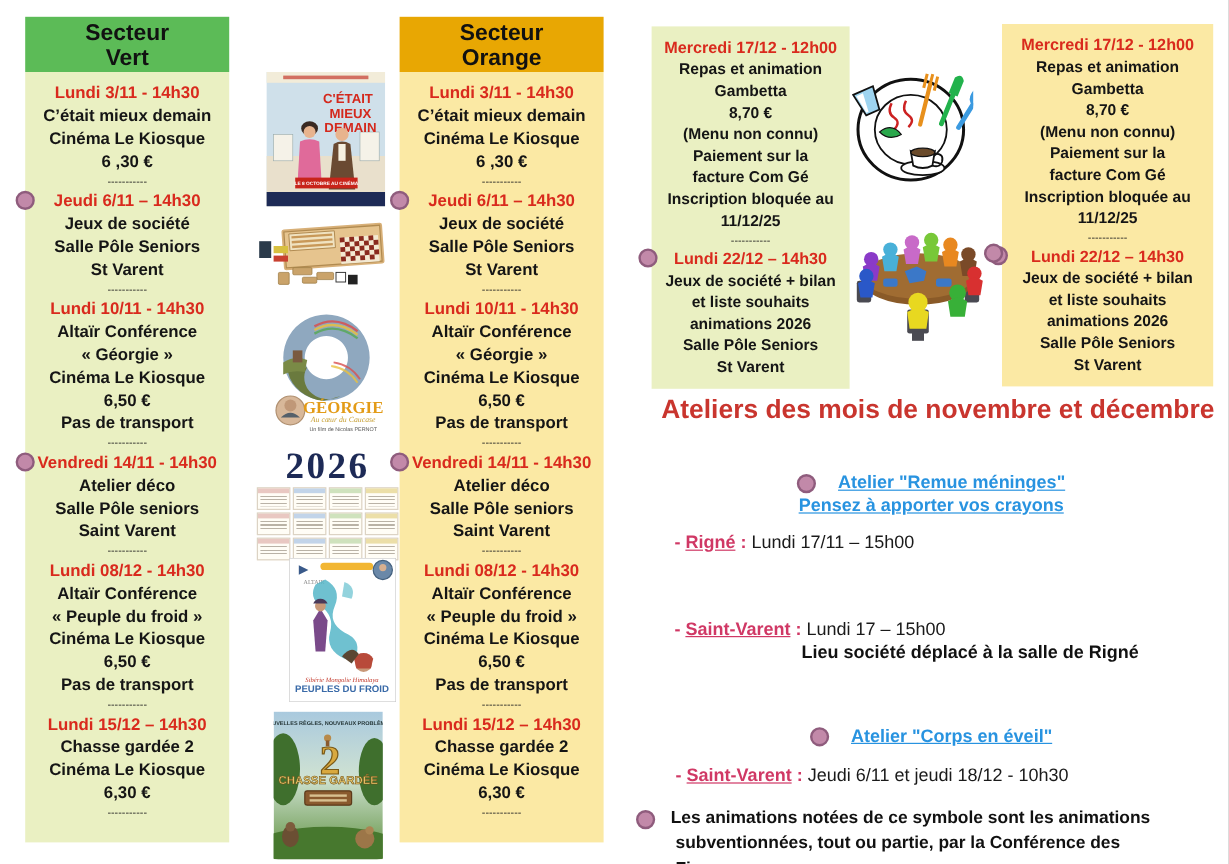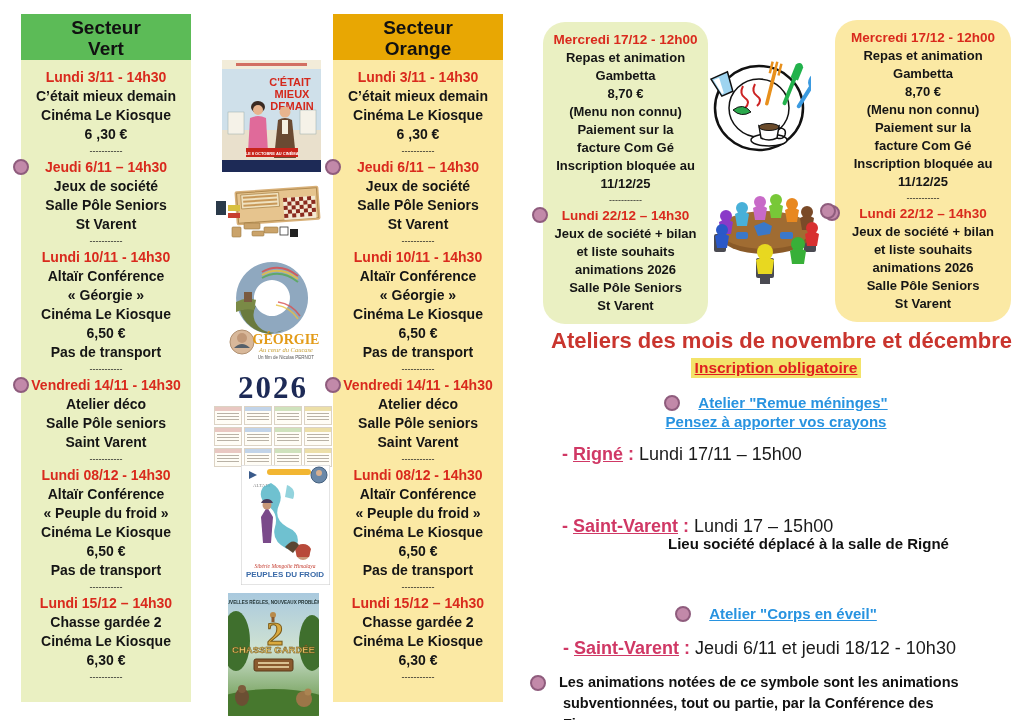--- a/index.html
+++ b/index.html
@@ -18,37 +18,37 @@
   .ev { position:relative; }
   .ev-date { color:#d92a1d; font-weight:bold; font-size:14px; line-height:19px; }
   .ev-line { color:#151515; font-weight:bold; font-size:14px; line-height:19px; }
   .sep { font-size:9px; line-height:14px; color:#222; letter-spacing:0; }
 
   .dot { width:16px; height:16px; border-radius:50%; background:#c289a9;
          border:2px solid #8f5c7d; }
   .ev > .dot { position:absolute; left:-10px; top:1px; }
 
   
-  .dec-box { position:absolute; text-align:center; padding:9px 2px;border-radius:22px; }
+  .dec-box { position:absolute; text-align:center; padding:9px 2px; }
   .dec-box .ev-date { font-size:13.5px; line-height:18px; }
   .dec-box .ev-line { font-size:13px; line-height:18px; }
   .box1 { left:543px; top:22px; width:165px; background:#eaf0c2; }
   .box2 { left:835px; top:20px; width:176px; background:#fbe9a4; }
   .dec-box .ev > .dot { left:-13px; top:0; }
 
   
   .abs { position:absolute; }
   .atl-title { left:540px; top:328px; width:472px; text-align:right;
                color:#c9352e; font-weight:bold; font-size:22px; }
   .atl-sub-row { left:540px; top:358px; width:472px; text-align:center; }
   .atl-sub { display:inline-block; background:#f3e36a; color:#e01f1f; font-weight:bold;
              font-size:15.5px; text-decoration:underline; padding:1px 4px; }
   .wk-row { width:472px; display:flex; justify-content:center; align-items:center; gap:18px; }
   .blue { color:#2893e0; font-weight:bold; font-size:15px; text-decoration:underline; }
-  .item { font-size:18px; color:#1a1a1a; }
+  .item { font-size:15px; color:#1a1a1a; }
   .pink { color:#d03865; font-weight:bold; }
   .pink .u { text-decoration:underline; }
   .bold-black { color:#111; font-weight:bold; font-size:15px; }
   .legend-row { left:530px; top:672px; width:480px; display:flex; gap:13px; align-items:flex-start; }
   .legend-txt { font-weight:bold; font-size:14.5px; color:#111; line-height:21px; }
 
   
   .img-box { position:absolute; }
 
   
@@ -461,23 +461,20 @@
         <circle cx="92" cy="62" r="7" fill="#38b038"></circle>
           <path d="M84 69 q8 -6 16 0 l-2 13 -12 0 Z" fill="#38b038"></path>
       </g>
     </svg>
   </div>
 
   <span class="dot abs" style="left:820px; top:203px;"></span>
 
   <div class="abs atl-title">Ateliers des mois de novembre et décembre</div>
 
-  <div class="abs atl-sub-row">
-    <span class="atl-sub">Inscription obligatoire</span>
-  </div>
 
   <div class="abs wk-row" style="left:540px; top:394px;">
     <span class="dot"></span>
     <span class="blue">Atelier "Remue méninges"</span>
   </div>
   <div class="abs" style="left:540px; top:413px; width:472px; text-align:center;">
     <span class="blue">Pensez à apporter vos crayons</span>
   </div>
 
   <div class="abs item" style="left:562px; top:444px;">

